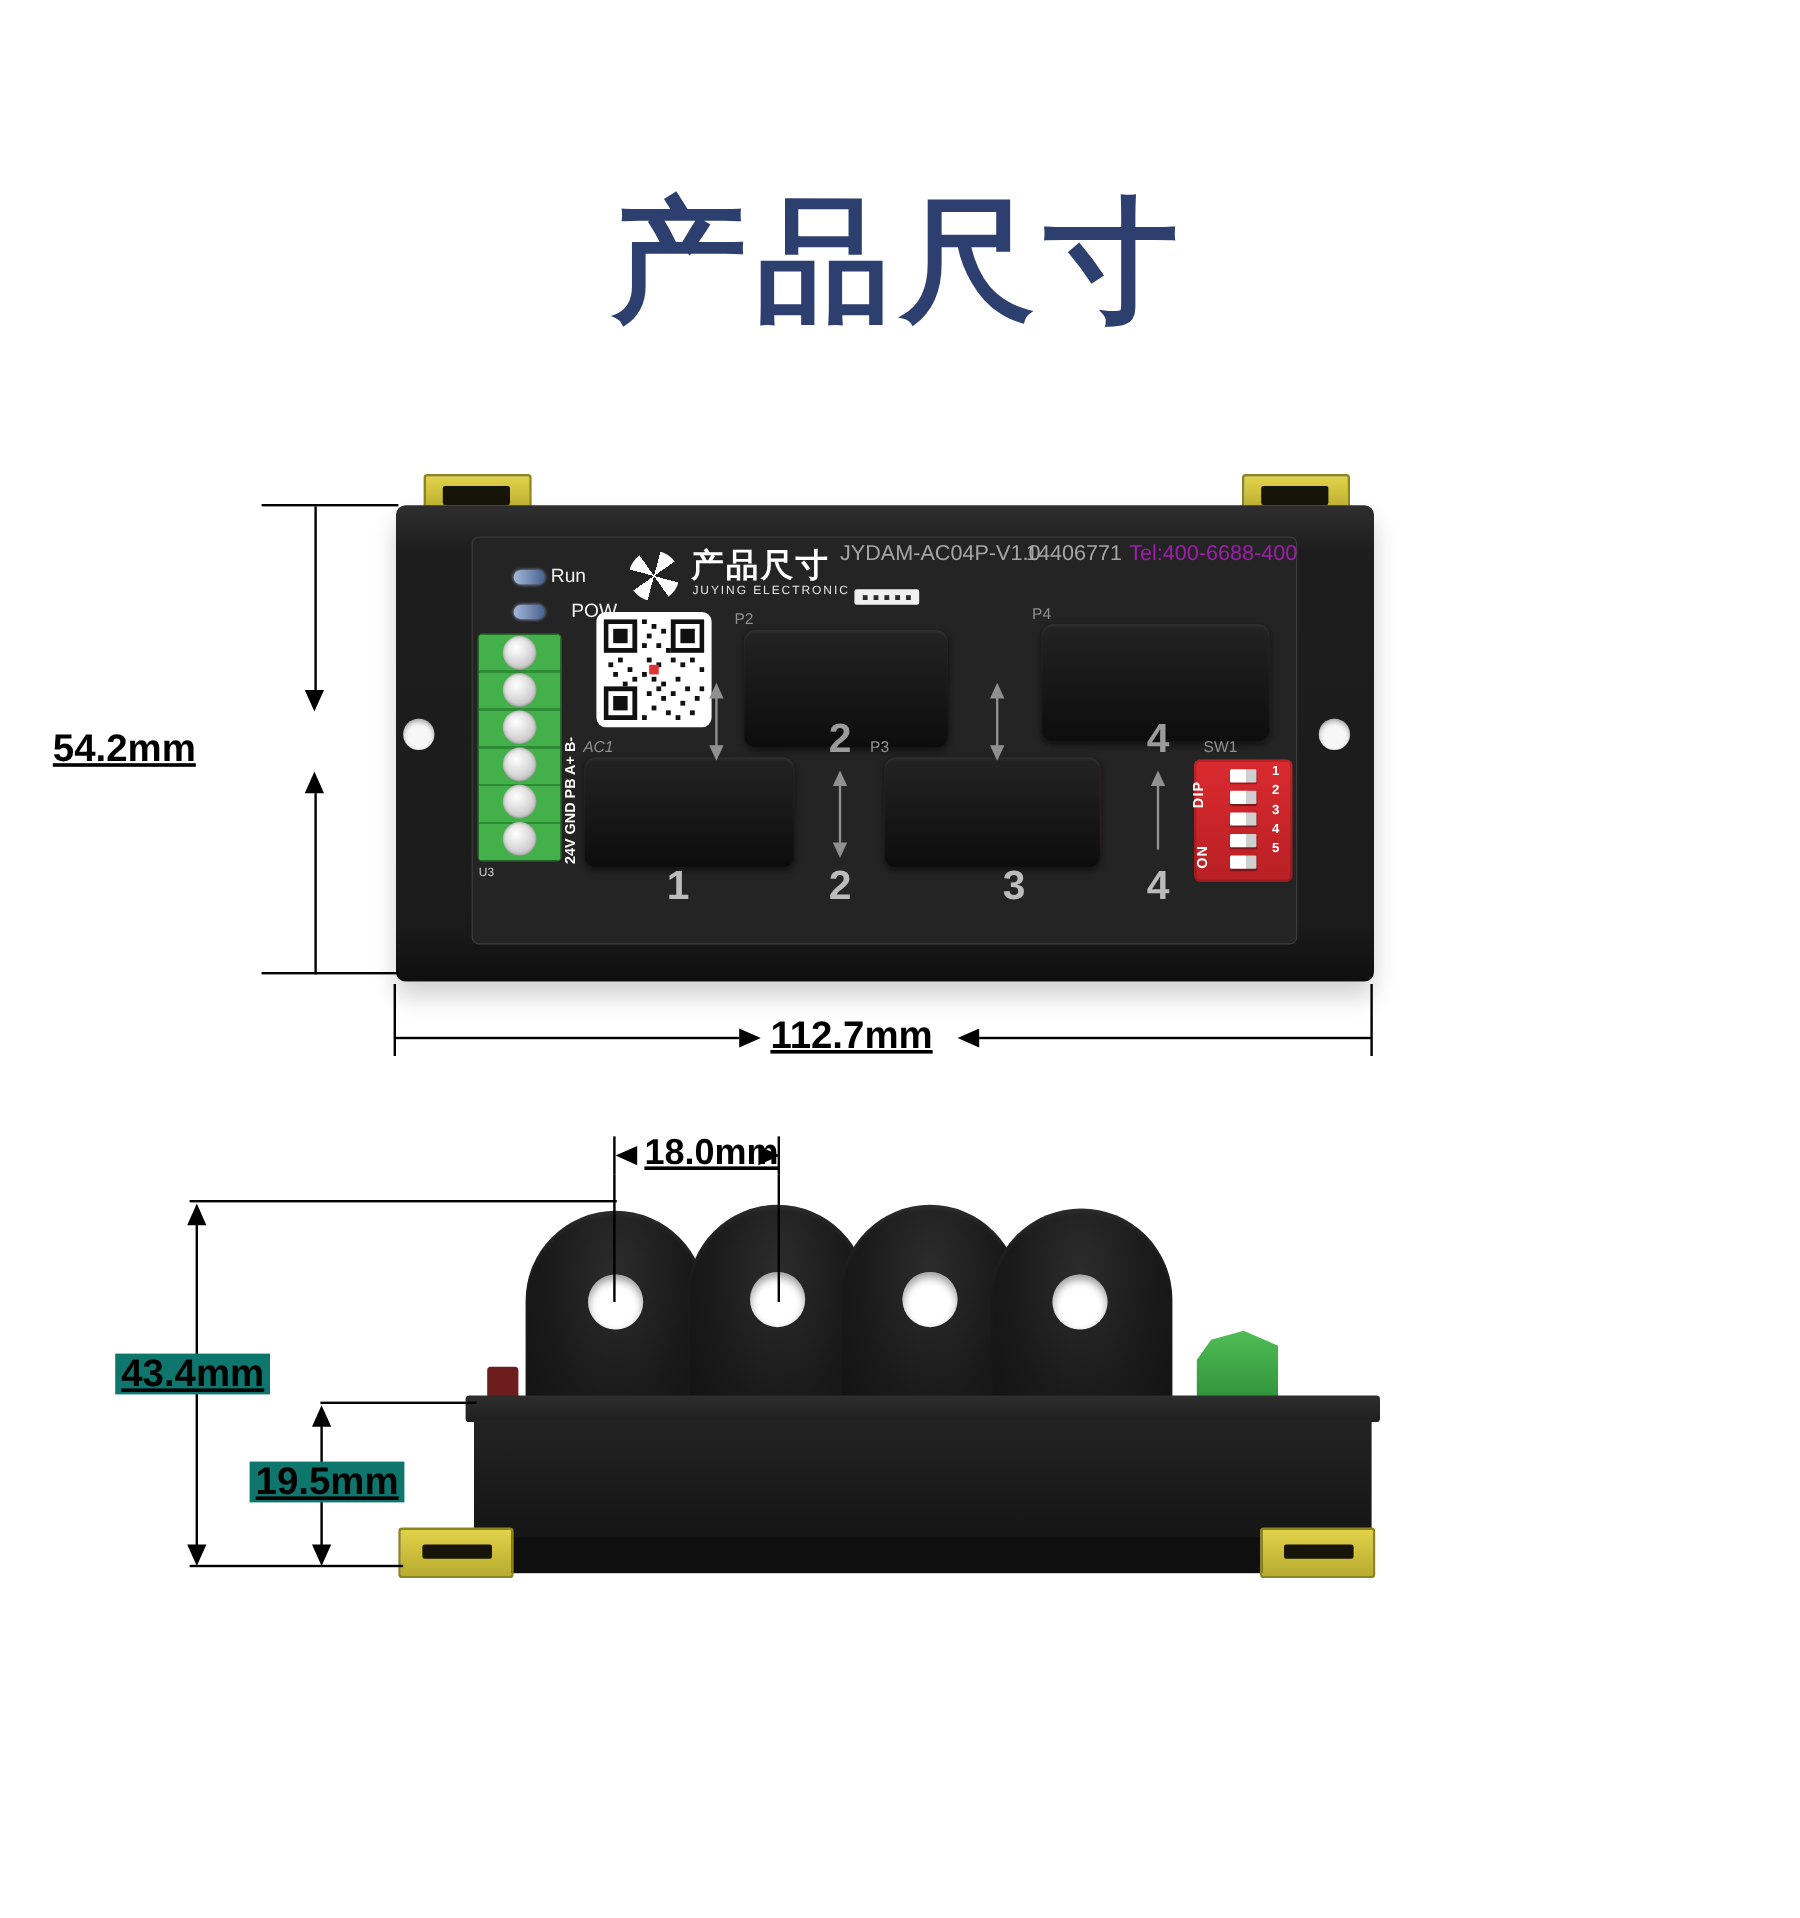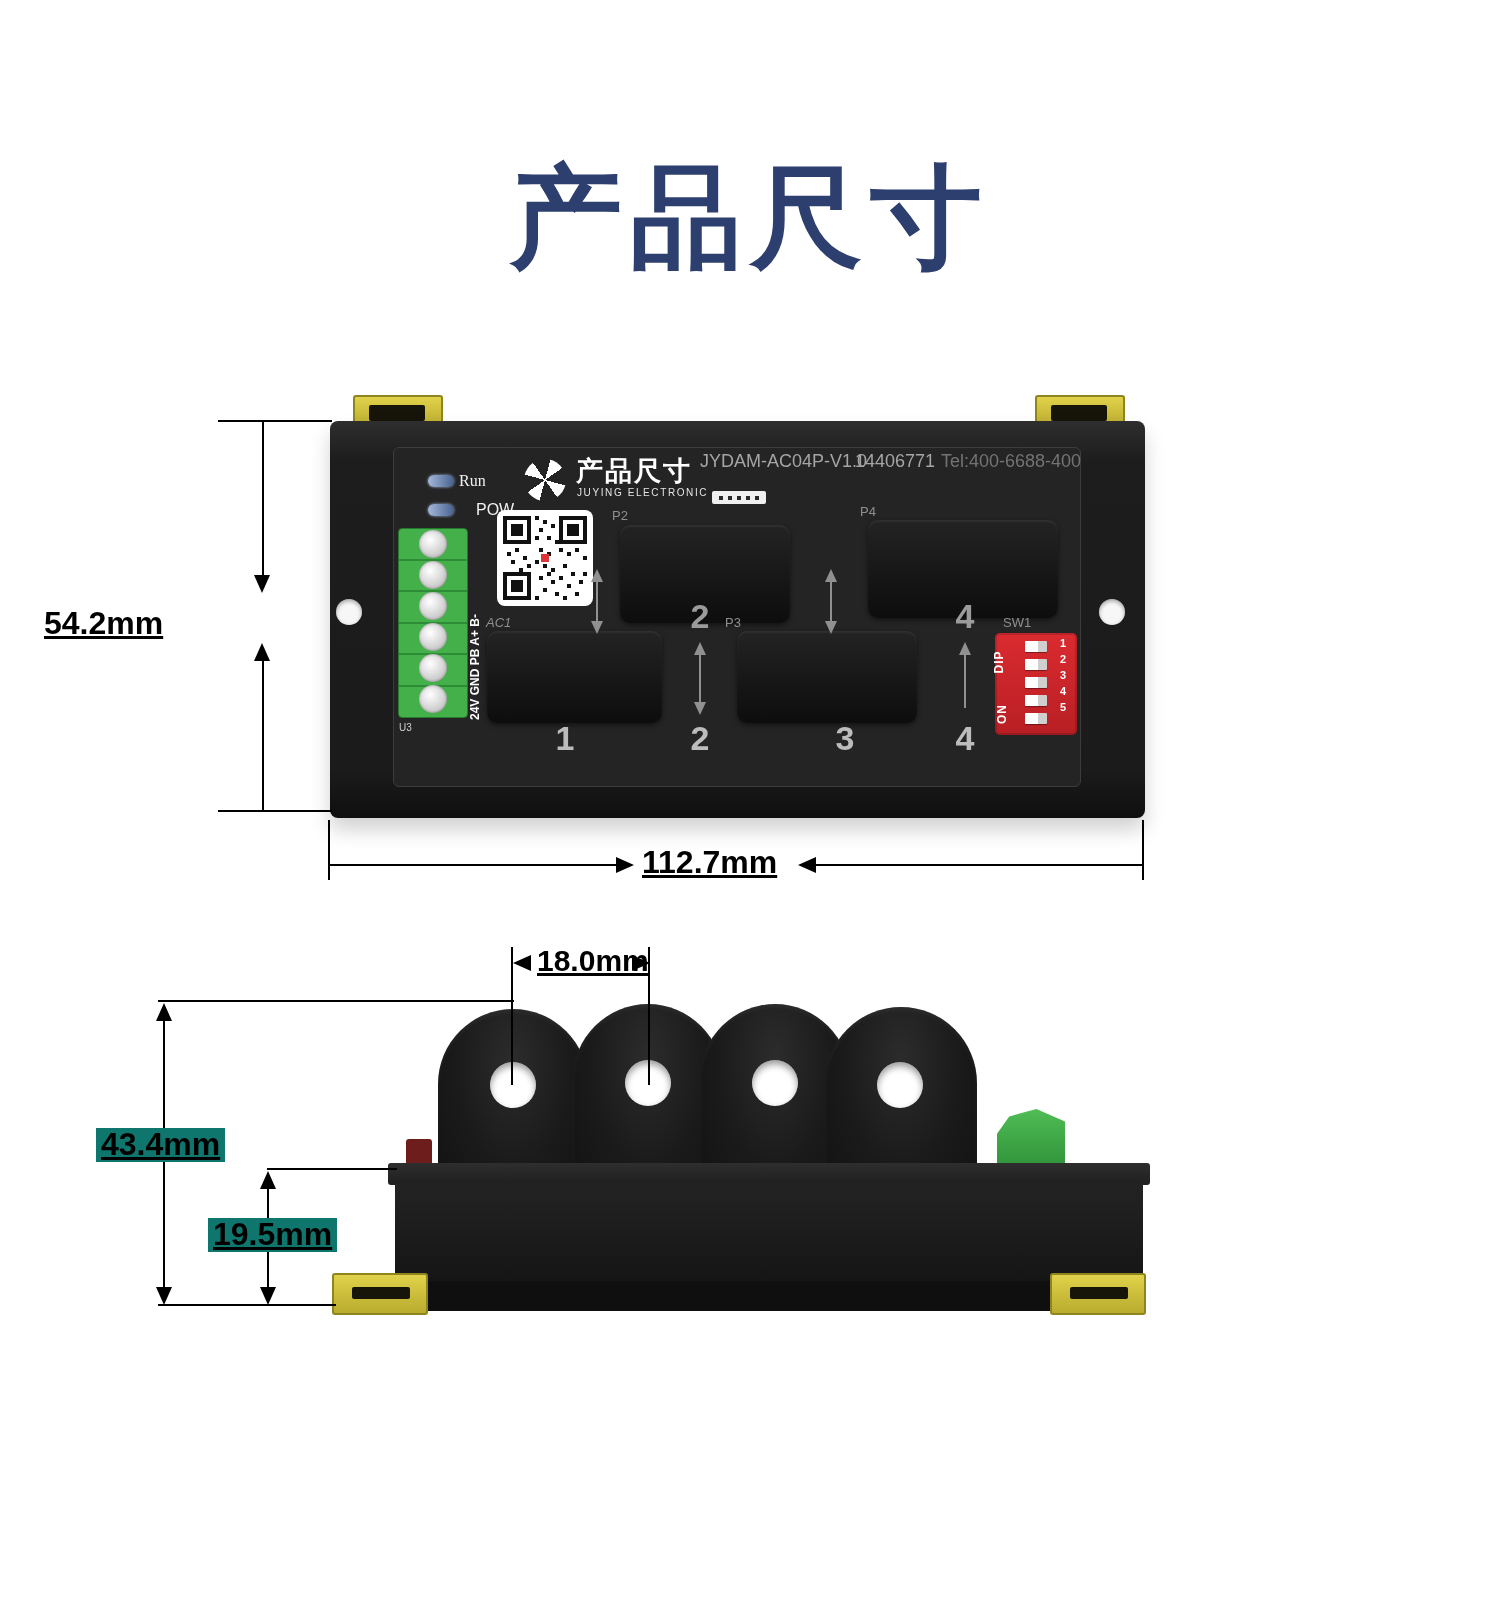--- a/index.html
+++ b/index.html
@@ -123,31 +123,31 @@
     <div class="clip" style="left:1035px;top:372px;width:90px;height:34px;">
       <div class="clip-slot" style="left:14px;top:8px;width:56px;height:16px;"></div>
     </div>
 
     <div class="body-top"></div>
     <div class="mount-hole" style="left:336px;top:576px;"></div>
     <div class="mount-hole" style="left:1099px;top:576px;"></div>
     <div class="panel"></div>
 
     <div class="led" style="left:428px;top:452px;"></div>
-    <div class="led-label" style="left:459px;top:449px;font-family:Liberation Serif, serif;">Run</div>
+    <div class="led-label" style="left:459px;top:449px;">Run</div>
     <div class="led" style="left:428px;top:481px;"></div>
     <div class="led-label" style="left:476px;top:478px;">POW</div>
 
     <div class="logo-swirl"></div>
     <div class="brand-name">产品尺寸</div>
     <div class="brand-sub">JUYING ELECTRONIC</div>
 
     <div class="pcb-text" style="left:700px;top:428px;">JYDAM-AC04P-V1.0</div>
     <div class="pcb-text" style="left:855px;top:428px;">14406771</div>
-    <div class="pcb-text" style="left:941px;top:428px;color:#737373;">Tel:400-6688-400</div>
+    <div class="pcb-text" style="left:941px;top:428px;color:#a21caf;">Tel:400-6688-400</div>
 
     <div class="header-pins">
       <i></i>
         <i></i>
         <i></i>
         <i></i>
         <i></i>
     </div>
 
     <div class="qr">

